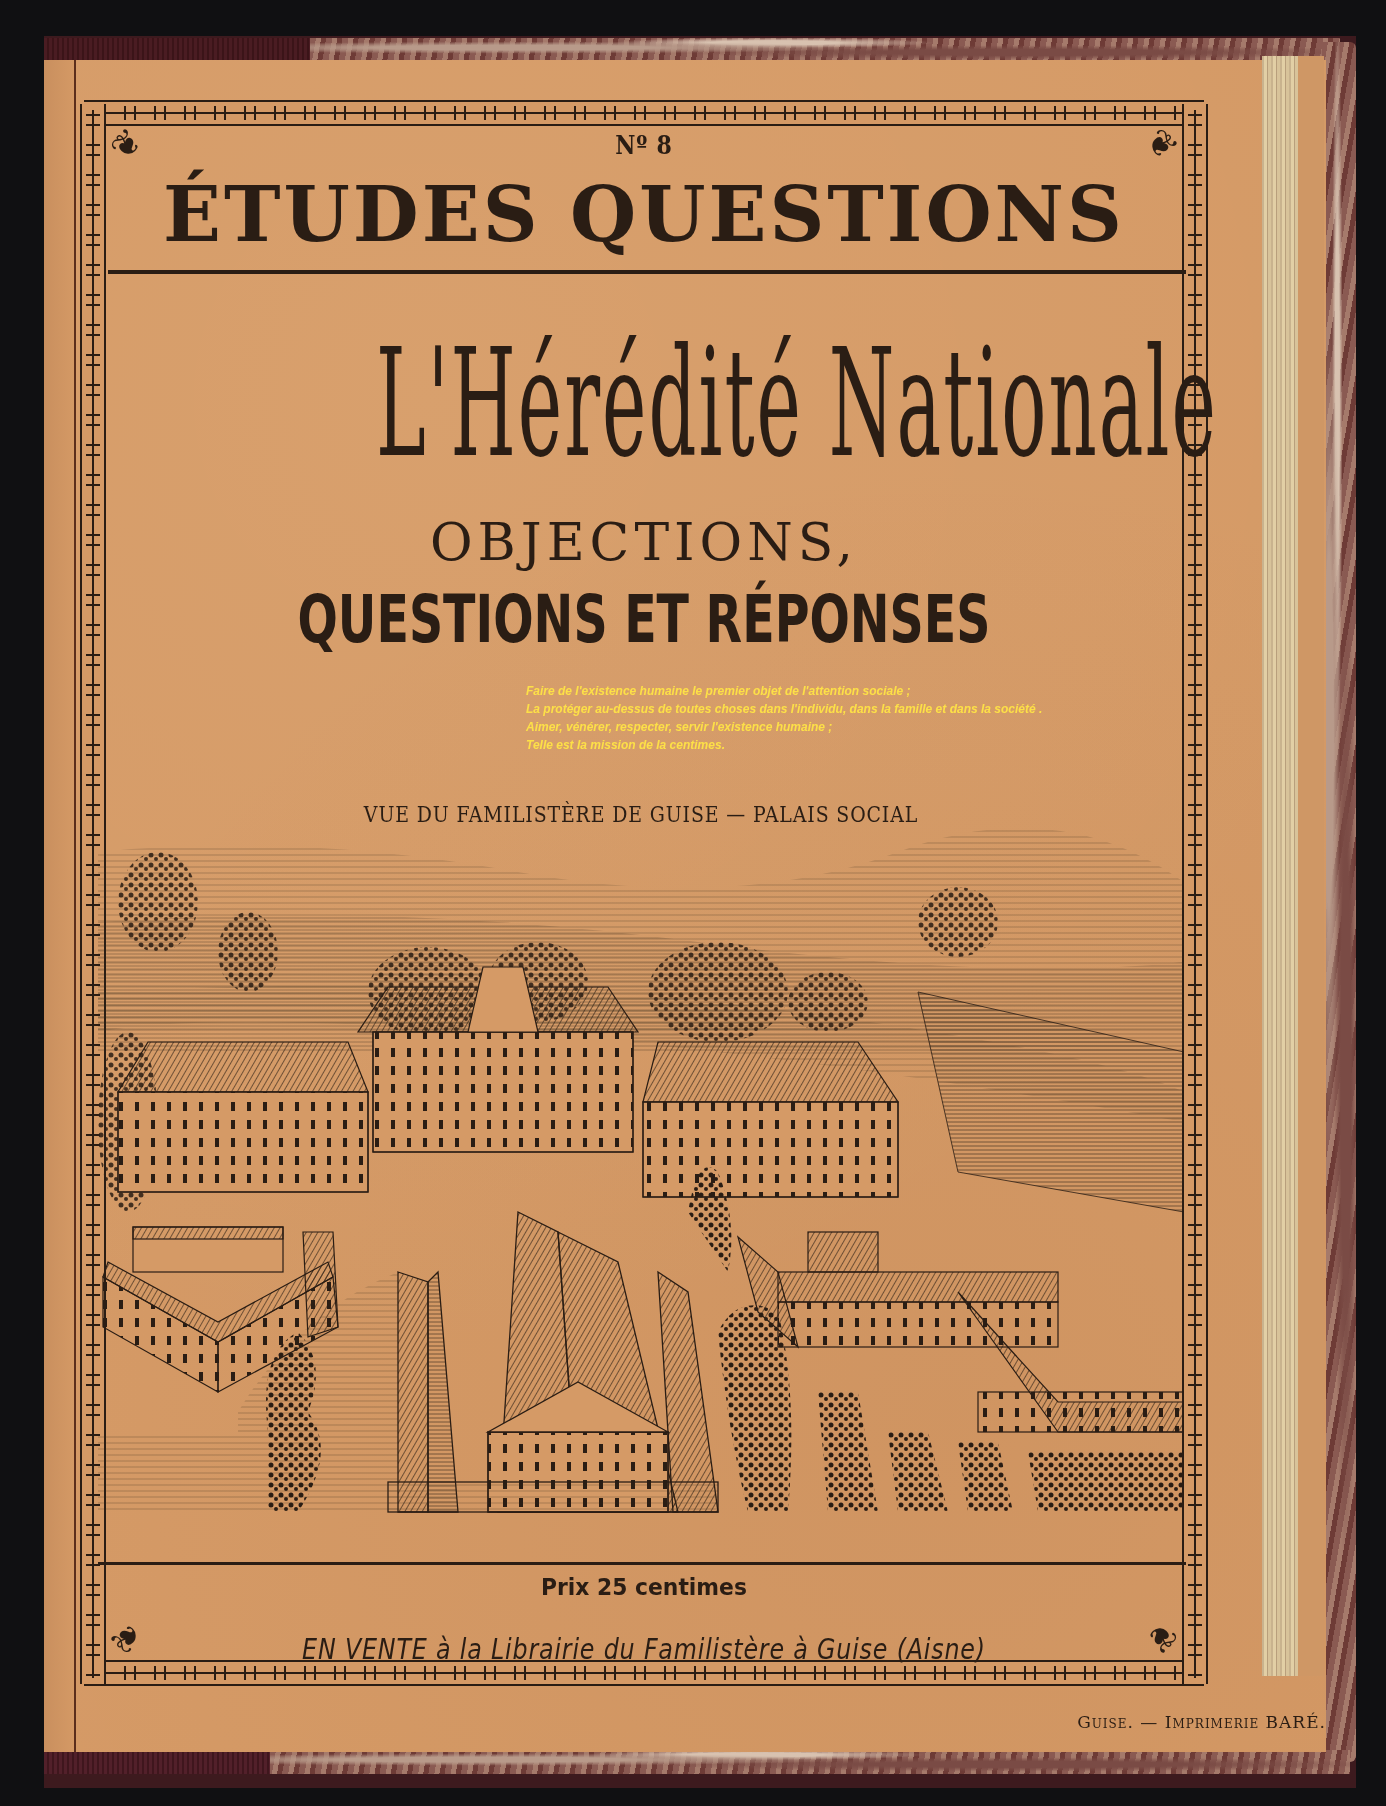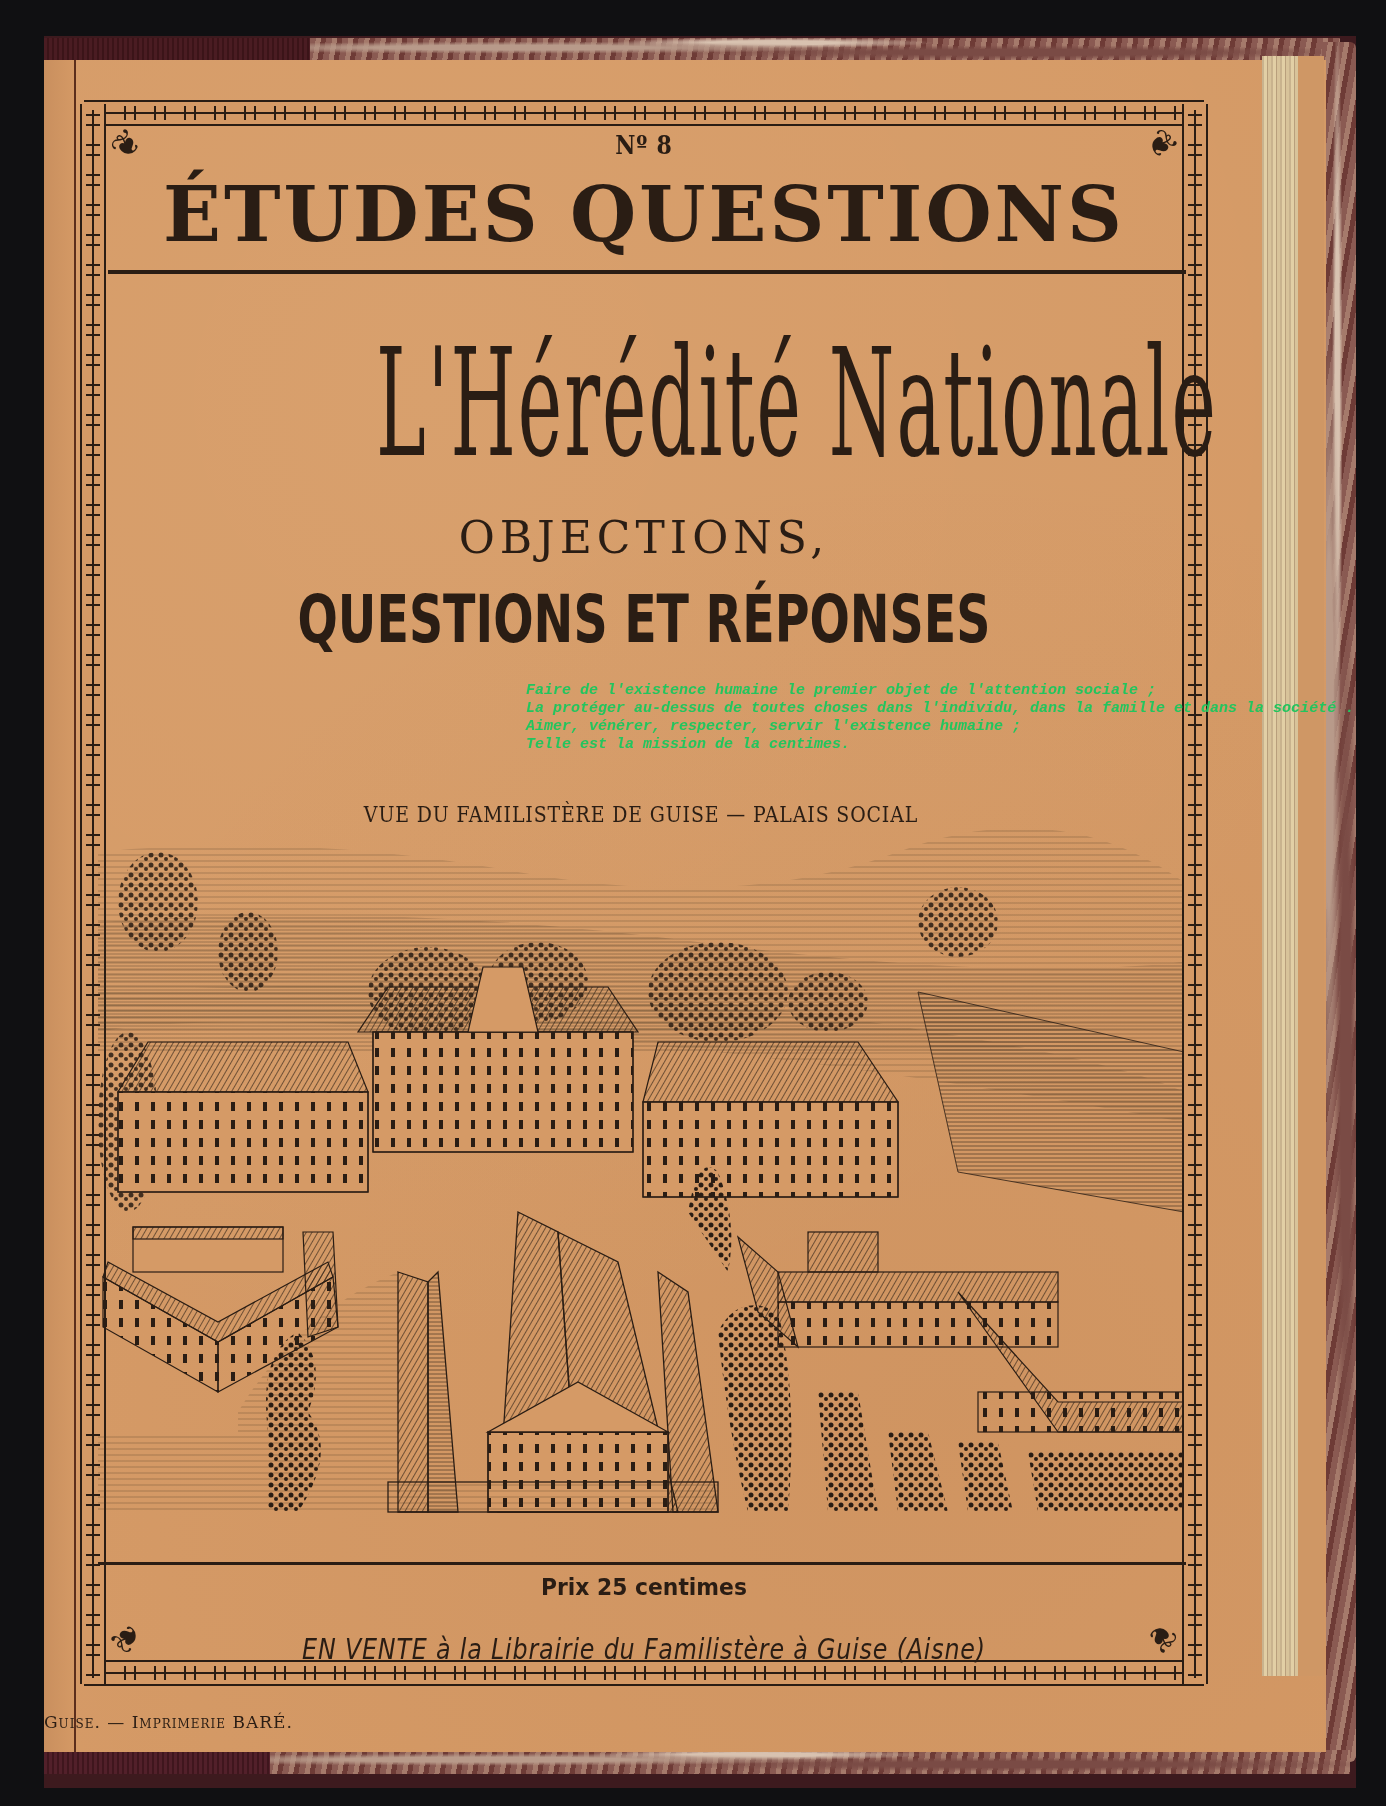--- a/index.html
+++ b/index.html
@@ -111,32 +111,32 @@
   }
   .rule-under-series {
     position: absolute; left: 108px; top: 270px; width: 1078px; height: 4px;
     border-top: 3px solid #2a1d14; border-bottom: 1px solid #2a1d14;
   }
   .main-title {
     top: 308px; font-family: "DejaVu Serif", serif; font-size: 150px; line-height: 190px;
     transform: scaleX(0.5); transform-origin: center; white-space: nowrap; letter-spacing: 4px;
   }
   .objections {
-    top: 512px; font-family: "DejaVu Serif", serif; font-size: 44px; letter-spacing: 5px;
+    top: 512px; font-family: "DejaVu Serif", serif; font-size: 52px; letter-spacing: 5px;
     font-weight: normal;
   }
   .questions {
     top: 580px; font-family: "DejaVu Sans", sans-serif; font-weight: bold; font-size: 66px;
     line-height: 80px; transform: scaleX(0.72); white-space: nowrap;
   }
 
   .epigraph {
     position: absolute; left: 526px; top: 682px; width: 640px;
-    font-family: Liberation Mono, monospace; font-style: italic; font-weight: bold;
-    font-size: 15px; line-height: 18px; color: #22c55e;
+    font-family: Liberation Sans, sans-serif; font-style: italic; font-weight: bold;
+    font-size: 12px; line-height: 18px; color: #fde047;
   }
   .epigraph-line { display: block; white-space: nowrap; }
 
   
   .illustration {
     position: absolute; left: 98px; top: 792px; width: 1086px; height: 752px;
     overflow: hidden;
   }
   .illus-caption {
     position: absolute; left: 0; top: 10px; width: 100%; text-align: center;
@@ -148,21 +148,21 @@
   }
   .price {
     top: 1574px; font-family: "DejaVu Sans", sans-serif; font-weight: bold; font-size: 23px;
     transform: scaleX(0.95);
   }
   .sale-line {
     top: 1632px; font-family: "DejaVu Sans", sans-serif; font-style: italic; font-size: 29px;
     transform: scaleX(0.82); white-space: nowrap; letter-spacing: 1px;
   }
   .printer {
-    position: absolute; left: 44px; width: 1282px; top: 1712px; text-align: left;
+    position: absolute; left: 44px; width: 1282px; top: 1712px; text-align: right;
     font-family: "DejaVu Serif", serif; font-size: 17px; font-variant: small-caps;
     letter-spacing: 1px;
   }
 </style>
 </head>
 <body>
 
 <div class="book-cover"></div>
 <div class="cloth-top"></div>
 <div class="marble-top"></div>

